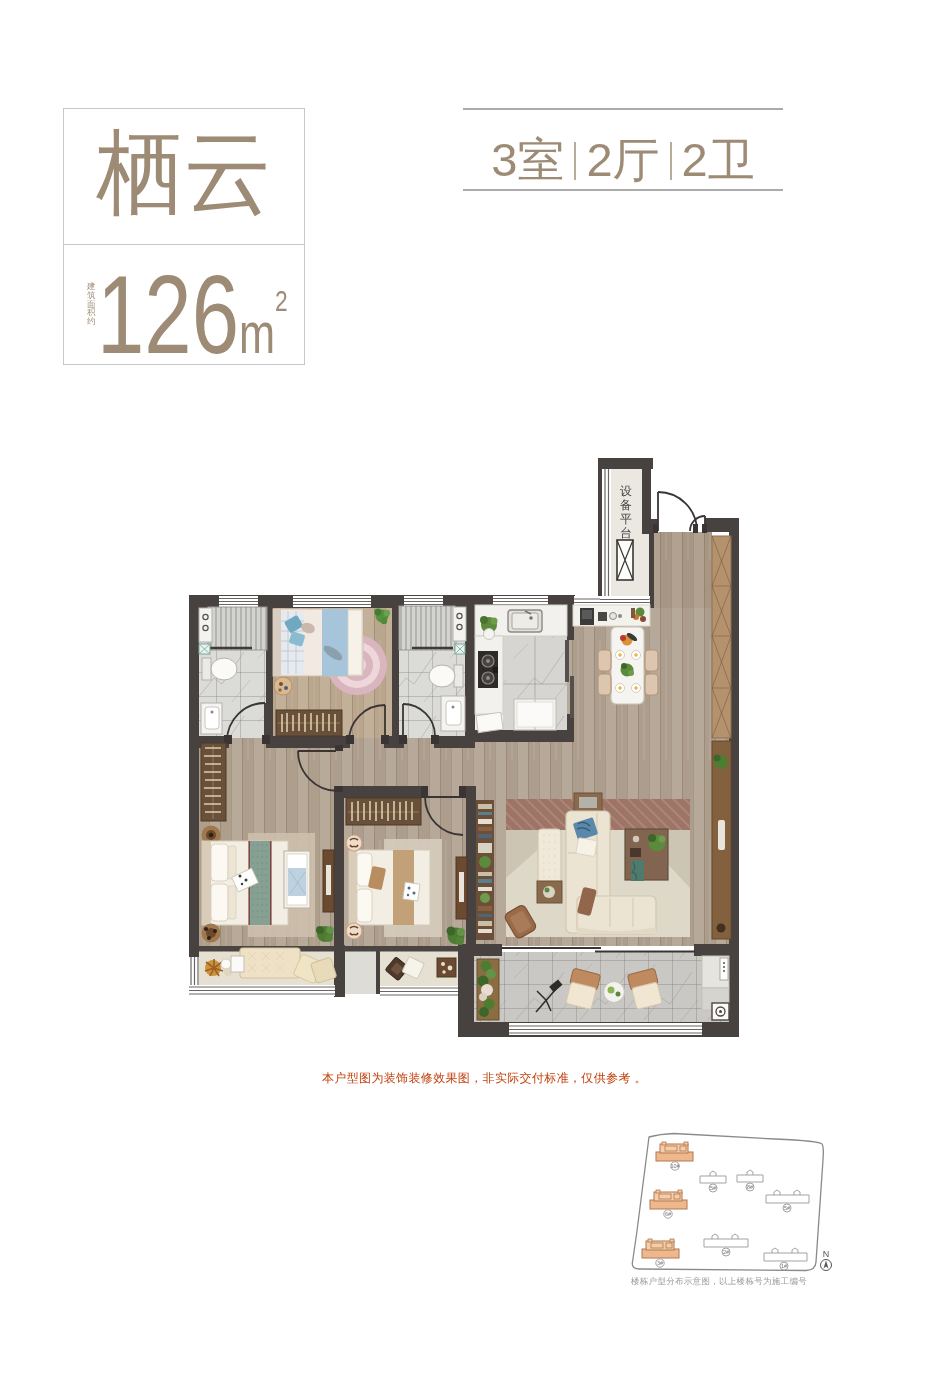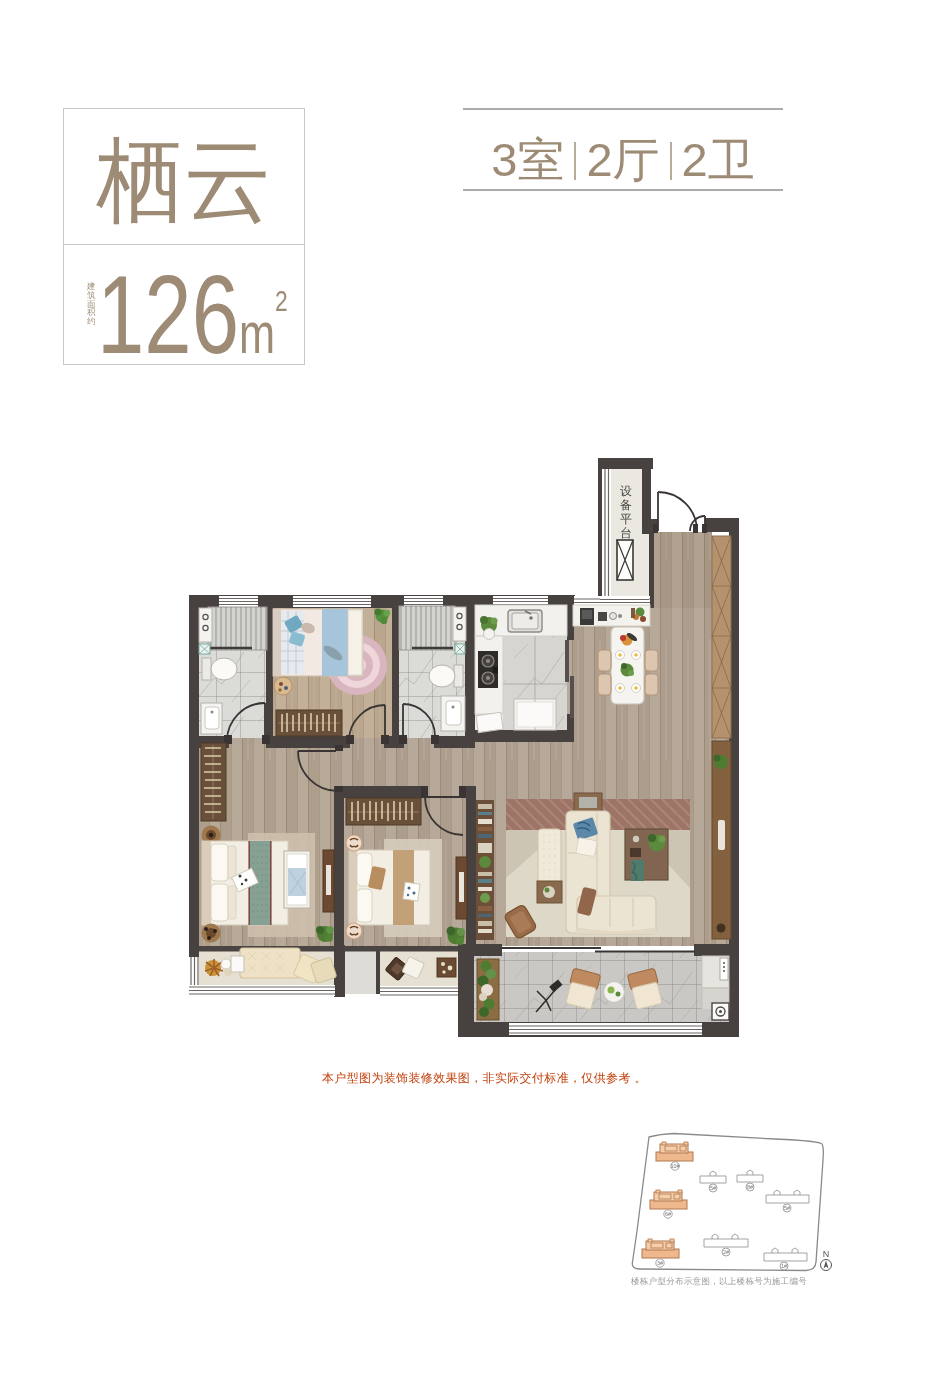--- a/index.html
+++ b/index.html
@@ -4,21 +4,21 @@
 <style>
   html,body{margin:0;padding:0;}
   body{width:933px;height:1400px;position:relative;background:#ffffff;
        font-family:"Liberation Sans", sans-serif;overflow:hidden;}
   .abs{position:absolute;}
   .taupe{color:#9d8b75;}
 </style>
 </head>
 <body>
 
-<div class="abs" style="left:63px;top:108px;width:242px;height:137px;border:1px solid #c8c8c8;box-sizing:border-box;display:flex;align-items:flex-end;justify-content:center;">
+<div class="abs" style="left:63px;top:108px;width:242px;height:137px;border:1px solid #c8c8c8;box-sizing:border-box;display:flex;align-items:center;justify-content:center;">
   <span class="taupe" style="font-size:93px;letter-spacing:0px;transform:scaleX(0.94);margin-top:-8px;">栖云</span>
 </div>
 
 <div class="abs" style="left:63px;top:244px;width:242px;height:121px;border:1px solid #c8c8c8;border-top:none;box-sizing:border-box;">
   <div class="abs taupe" style="left:23px;top:38px;font-size:8.5px;line-height:8.8px;text-align:center;">建<br>筑<br>面<br>积<br>约</div>
   <div class="abs" style="left:33px;top:6px;white-space:nowrap;transform:scaleX(0.76);transform-origin:left top;">
     <span class="taupe" style="font-size:112px;font-weight:400;">126</span><span class="taupe" style="font-size:57px;">m</span><span class="taupe" style="font-size:30px;vertical-align:42px;">2</span>
   </div>
 </div>
 

